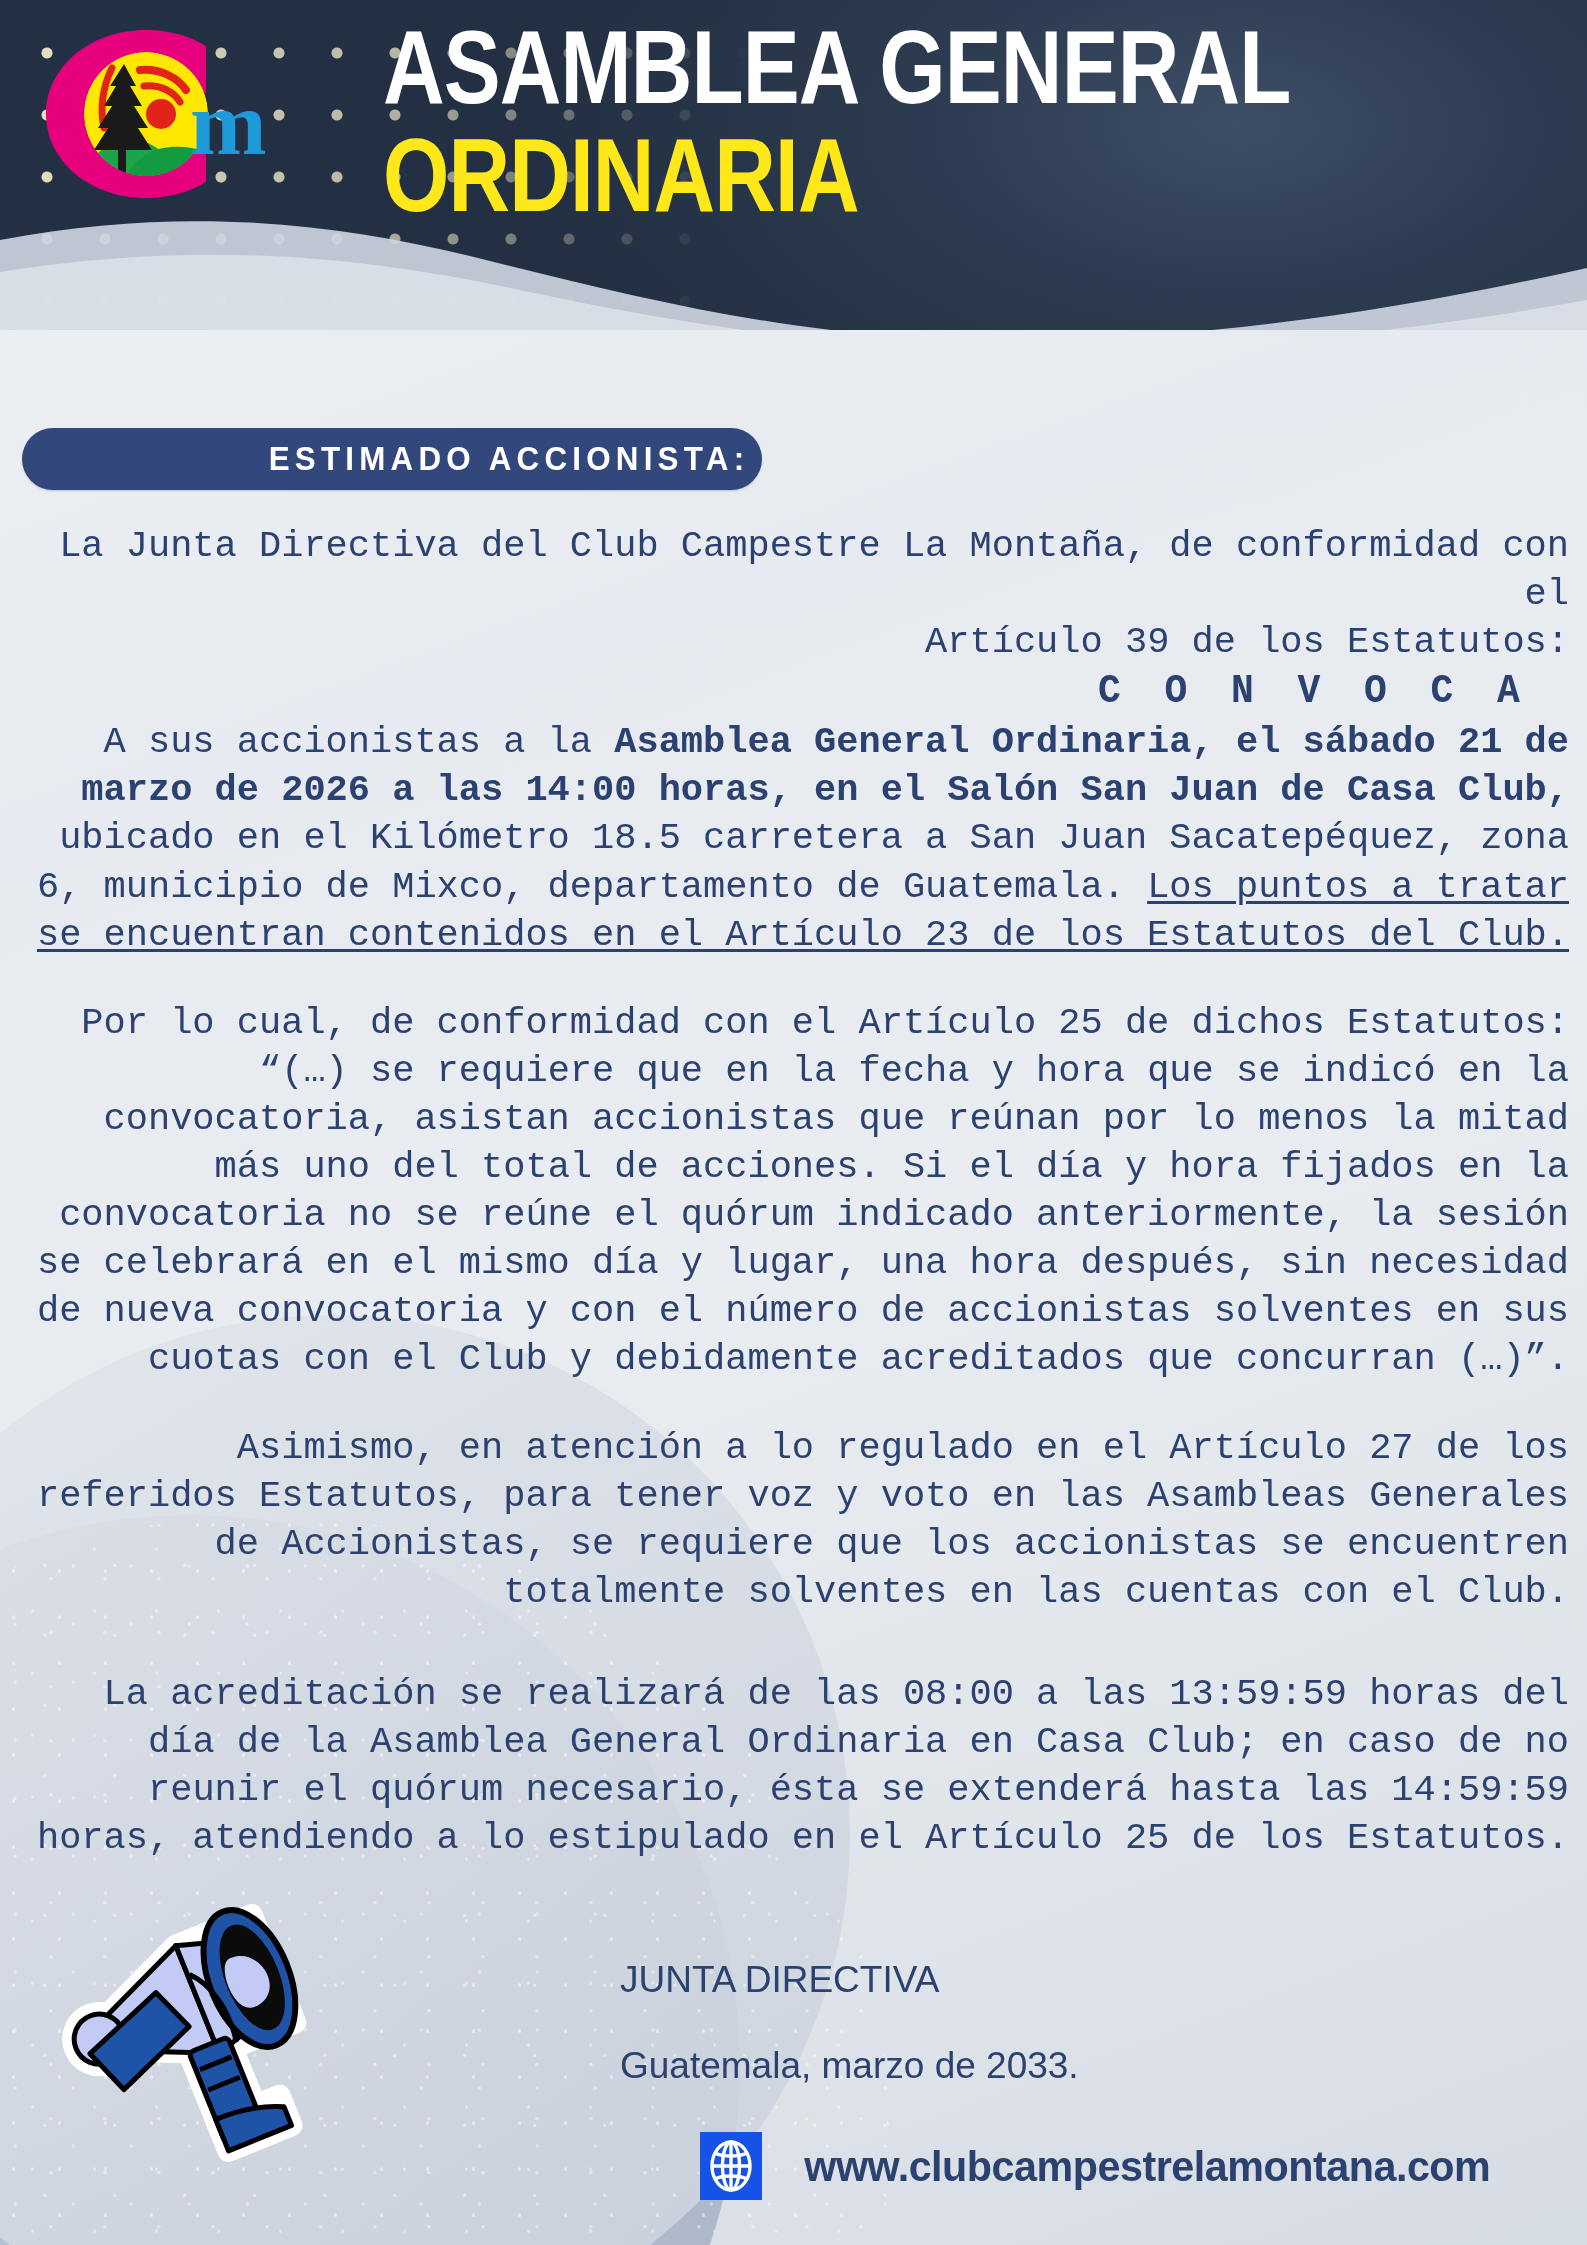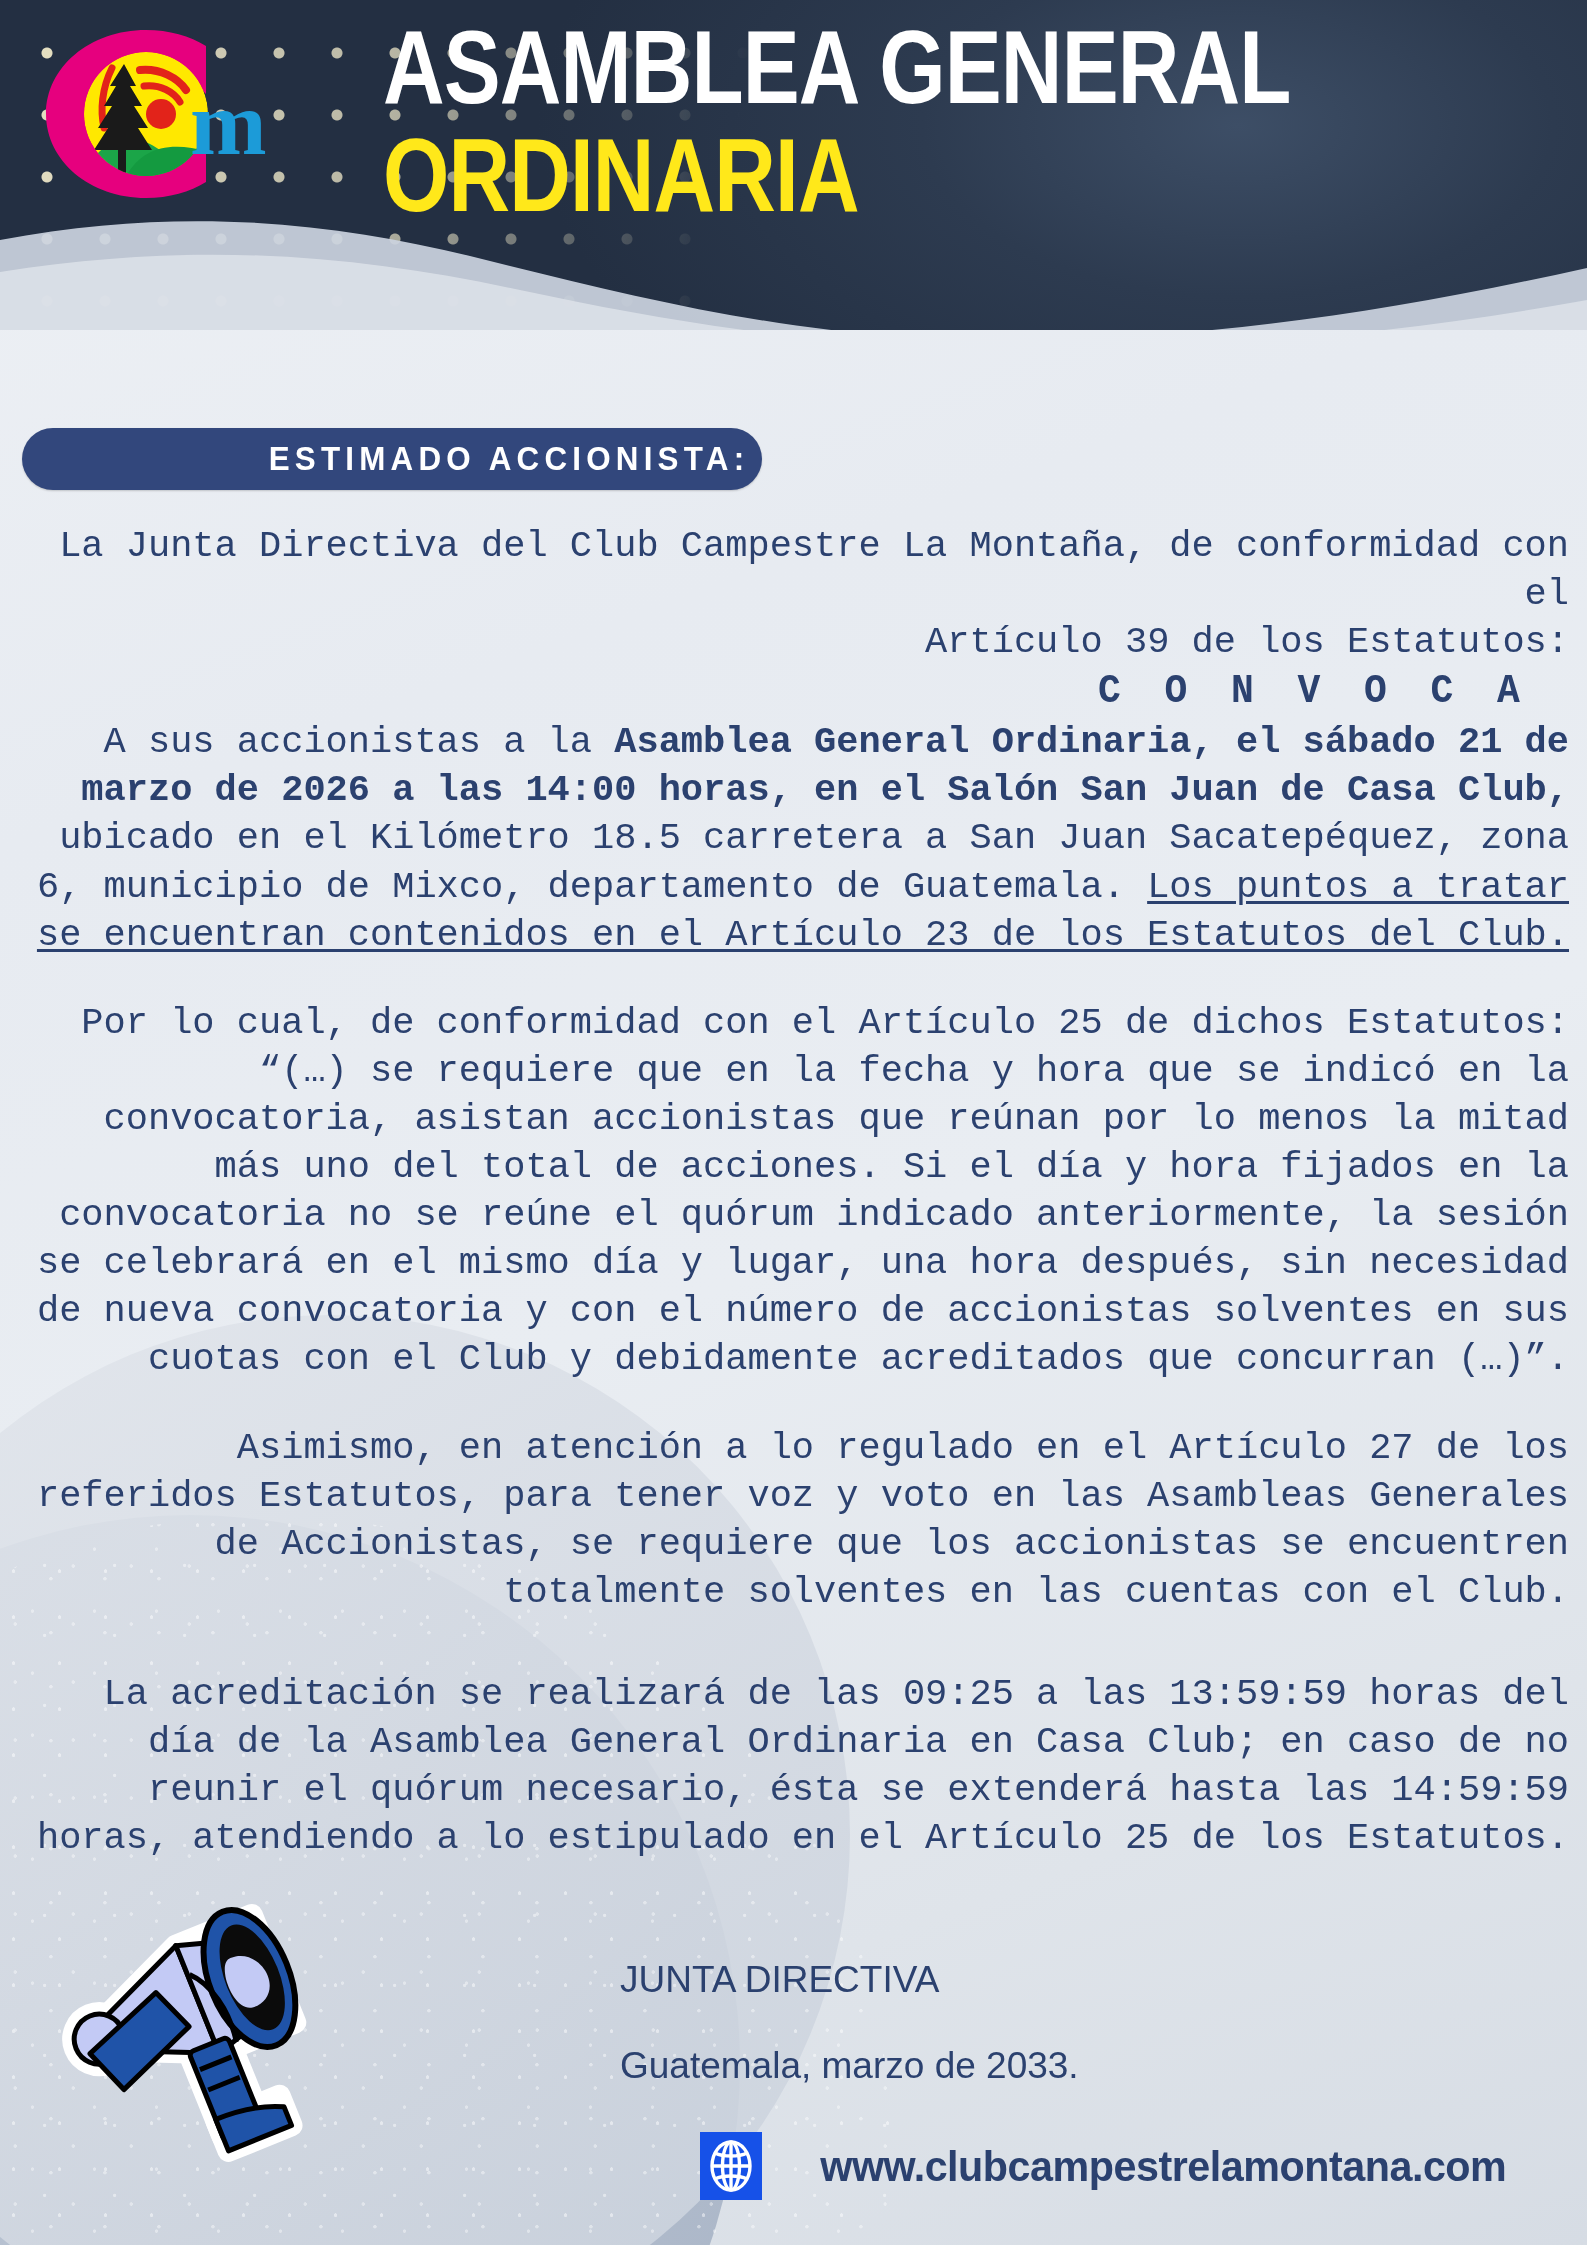--- a/index.html
+++ b/index.html
@@ -147,21 +147,21 @@
     text-align: left;
     color: #2b416f;
     font-family: "Liberation Sans Narrow", "Liberation Sans", sans-serif;
     font-size: 37px;
     line-height: 1.33;
   }
 
   
   .footer {
     position: absolute; left: 700px; top: 2132px;
-    display: flex; align-items: center; gap: 44px;
+    display: flex; align-items: center; gap: 28px;
   }
   .globe-box {
     width: 62px; height: 68px;
     background: #1651e8;
     display: flex; align-items: center; justify-content: center;
     flex: 0 0 auto;
   }
   .site-url {
     font-family: "Liberation Sans Narrow", "Liberation Sans", sans-serif;
     font-weight: bold;
@@ -246,21 +246,21 @@
     <div class="spacer-sm"></div>
 
     <p>Por lo cual, de conformidad con el Artículo 25 de dichos Estatutos: “(…) se requiere que en la fecha y hora que se indicó en la convocatoria, asistan accionistas que reúnan por lo menos la mitad más uno del total de acciones. Si el día y hora fijados en la convocatoria no se reúne el quórum indicado anteriormente, la sesión se celebrará en el mismo día y lugar, una hora después, sin necesidad de nueva convocatoria y con el número de accionistas solventes en sus cuotas con el Club y debidamente acreditados que concurran (…)”.</p>
 
     <div class="spacer-sm"></div>
 
     <p>Asimismo, en atención a lo regulado en el Artículo 27 de los referidos Estatutos, para tener voz y voto en las Asambleas Generales de Accionistas, se requiere que los accionistas se encuentren totalmente solventes en las cuentas con el Club.</p>
 
     <div class="spacer-md"></div>
 
-    <p>La acreditación se realizará de las 09:25 a las 13:59:59 horas del día de la Asamblea General Ordinaria en Casa Club; en caso de no reunir el quórum necesario, ésta se extenderá hasta las 14:59:59 horas, atendiendo a lo estipulado en el Artículo 25 de los Estatutos.</p>
+    <p>La acreditación se realizará de las 08:00 a las 13:59:59 horas del día de la Asamblea General Ordinaria en Casa Club; en caso de no reunir el quórum necesario, ésta se extenderá hasta las 14:59:59 horas, atendiendo a lo estipulado en el Artículo 25 de los Estatutos.</p>
   </div>
 
   <div class="signature">
     <p>JUNTA DIRECTIVA</p>
     <p>Guatemala, marzo de 2033.</p>
   </div>
 
   <svg class="megaphone" viewBox="0 0 300 300">
     <g transform="rotate(-22 150 150)">
 

